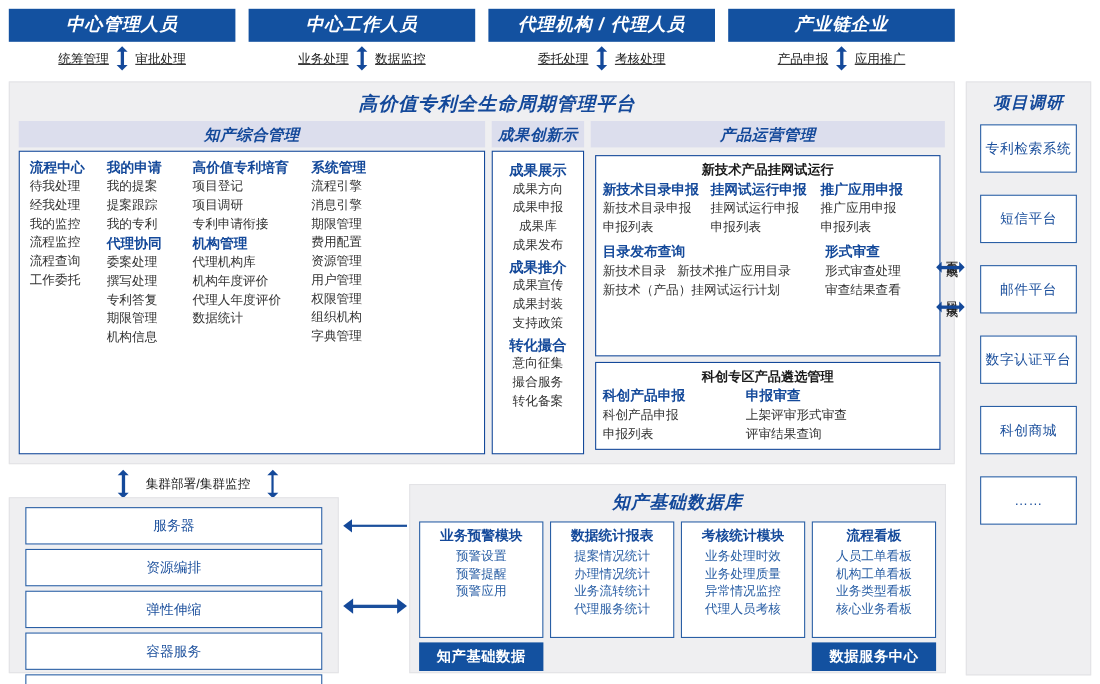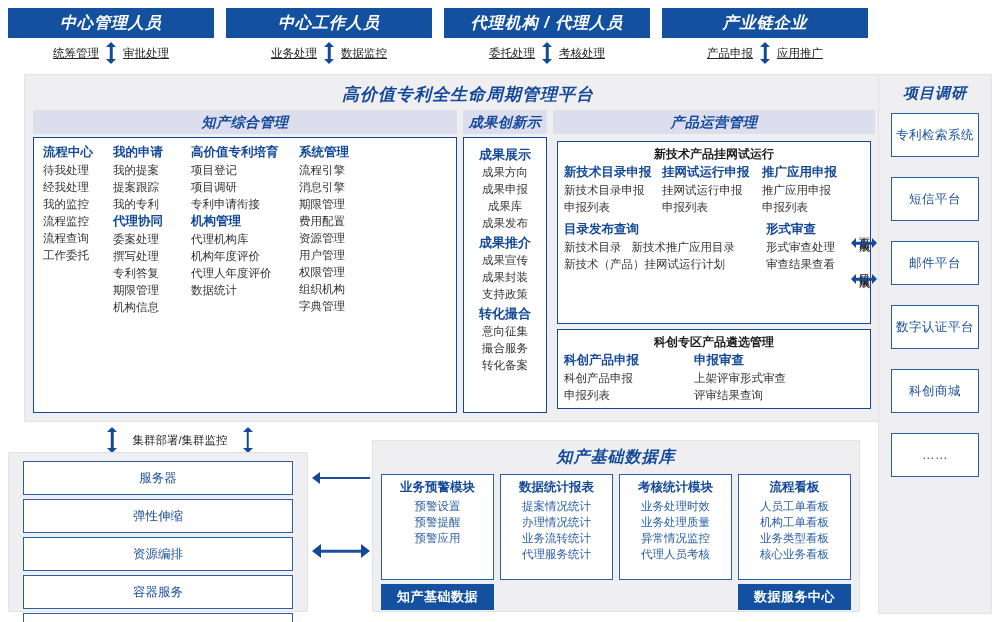--- a/index.html
+++ b/index.html
@@ -40,21 +40,21 @@
     border-bottom:5px solid #14499a;
   }
   .vert-arrow i{
     position:absolute;left:50%;bottom:0;transform:translateX(-50%);
     width:0;height:0;border-left:5px solid transparent;border-right:5px solid transparent;
     border-top:5px solid #14499a;
   }
 
   
   .platform{
-    position:absolute;left:24px;top:74px;width:860px;height:348px;
+    position:absolute;left:8px;top:74px;width:860px;height:348px;
     background:#efeff1;border:1px solid #e3e3e6;box-sizing:border-box;padding-left:28px;
   }
   .platform-title{
     text-align:center;font-size:17px;font-weight:700;font-style:italic;
     color:#14499a;letter-spacing:1px;margin-top:8px;
   }
   .sections{
     position:absolute;left:8px;top:35px;right:8px;bottom:8px;
     display:flex;gap:6px;
   }
@@ -456,22 +456,22 @@
       </span>
     <span class="cluster-label">集群部署/集群监控</span>
     <span class="vert-arrow big">
         <i></i>
       </span>
   </div>
 
   <div class="cloud">
     <div class="cloud-grid">
       <div class="cloud-cell">服务器</div>
+      <div class="cloud-cell">资源编排</div>
       <div class="cloud-cell">弹性伸缩</div>
-      <div class="cloud-cell">资源编排</div>
       <div class="cloud-cell">容器服务</div>
       <div class="cloud-cell">数据库</div>
       <div class="cloud-cell">Redis</div>
       <div class="cloud-cell">OSS</div>
       <div class="cloud-cell">Elasticsearch</div>
       <div class="cloud-cell">消息队列</div>
     </div>
   </div>
 
   <div class="conn-single"></div>

